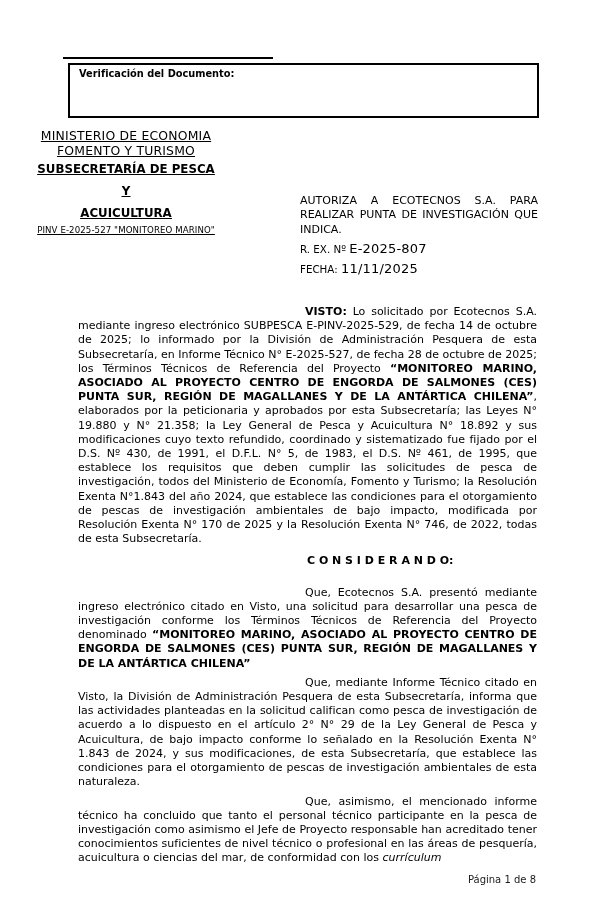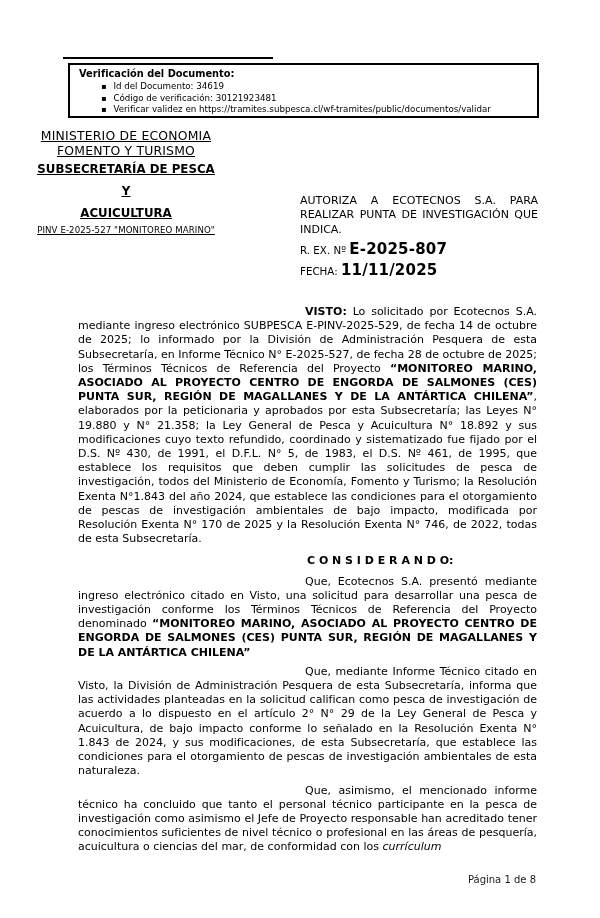--- a/index.html
+++ b/index.html
@@ -27,49 +27,44 @@
   .lh-sub{font-size:11.8px;line-height:22px;font-weight:bold;text-decoration:underline;}
   .lh-pinv{font-size:8.6px;line-height:11px;margin-top:1px;letter-spacing:.1px;}
 
   
   .title-block{position:absolute;left:300px;top:194px;width:238px;font-size:11px;line-height:14.4px;}
   .subject{text-align:justify;}
   .city{margin-top:4px;}
   .rex-line{margin-top:5px;}
   .fecha-line{margin-top:4px;}
   .small-caps-prefix{font-size:10.3px;}
-  .big-bold{font-weight:bold;font-size:15px;letter-spacing:.2px;}
+  .big-bold{font-weight:normal;font-size:13px;letter-spacing:.2px;}
 
   
   .doc-body{
     position:absolute;left:78px;top:305px;width:459px;
     font-size:11px;line-height:14.2px;text-align:justify;
   }
   .par{margin:0 0 5px 0;text-indent:227px;}
   .b{font-weight:bold;}
   .i{font-style:italic;}
-  .heading{font-weight:bold;text-indent:229px;text-align:left;margin:8px 0 6px 0;}
+  .heading{font-weight:bold;text-indent:229px;text-align:left;margin:8px 0 17px 0;}
 
   
   .page-footer{position:absolute;top:874px;right:64px;font-size:10px;color:#1a1a1a;}
 </style>
 </head>
 <body>
 
 <div class="page">
 
   <div class="artifact-line"></div>
 
   <div class="verify-box">
     <div class="vb-title">Verificación del Documento:</div>
-    <ul class="vb-list">
-      <li>Id del Documento: 34619</li>
-      <li>Código de verificación: 30121923481</li>
-      <li>Verificar validez en https://tramites.subpesca.cl/wf-tramites/public/documentos/validar</li>
-    </ul>
   </div>
 
   <div class="letterhead">
     <div class="lh-line">MINISTERIO DE ECONOMIA</div>
     <div class="lh-line">FOMENTO Y TURISMO</div>
     <div class="lh-sub">SUBSECRETARÍA DE PESCA Y</div>
     <div class="lh-sub">ACUICULTURA</div>
     <div class="lh-pinv">PINV E-2025-527 "MONITOREO MARINO"</div>
   </div>
 

